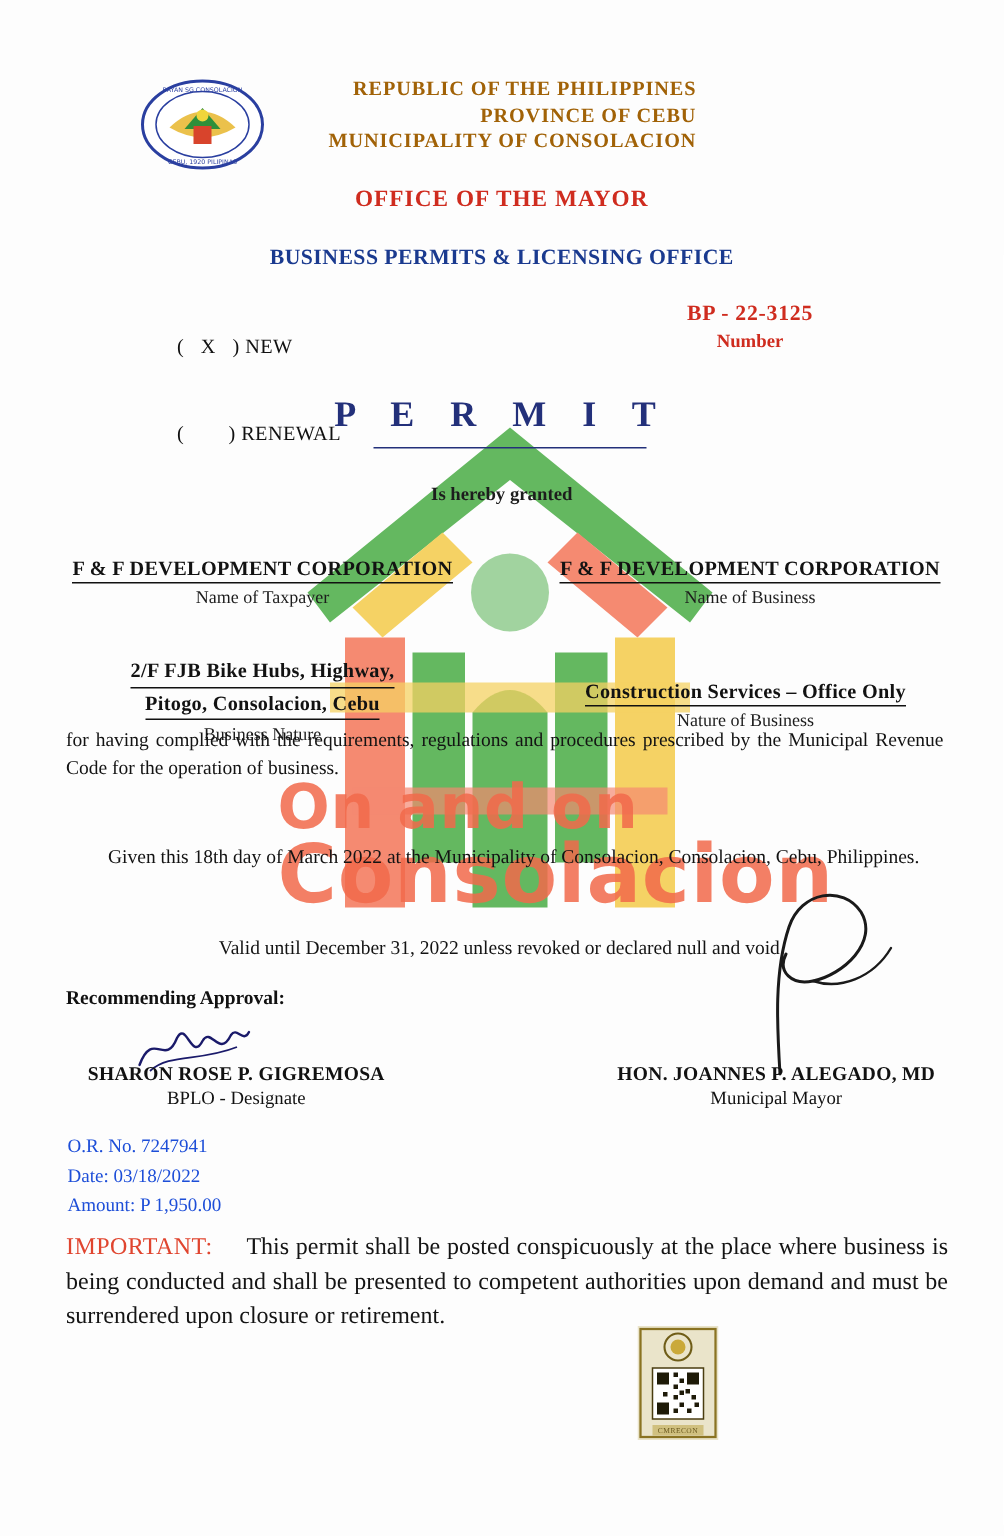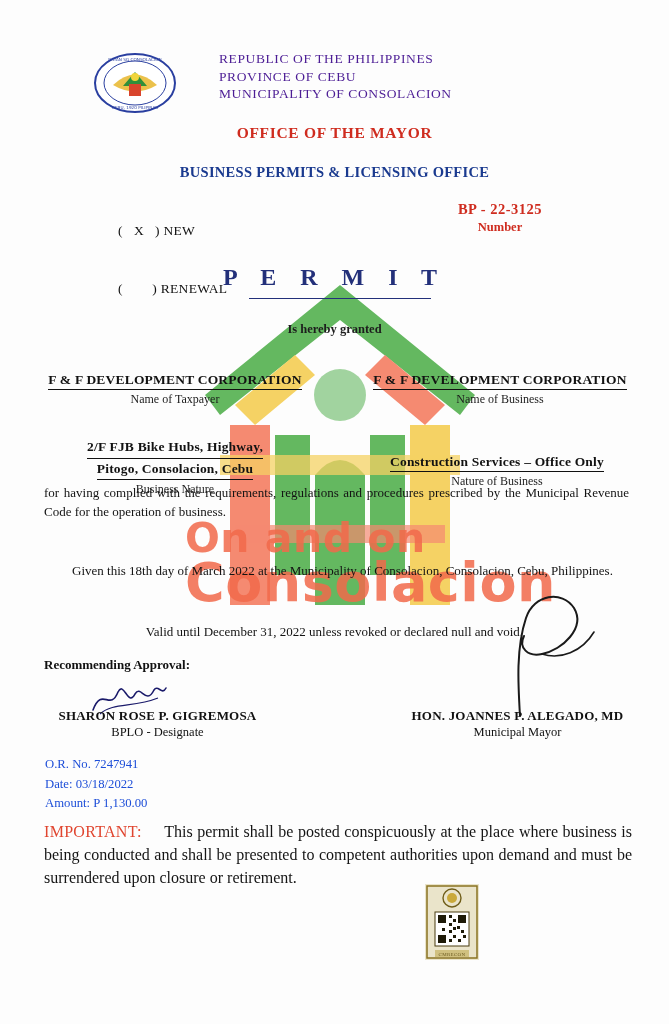--- a/index.html
+++ b/index.html
@@ -54,25 +54,26 @@
     left: 93px;
     top: 52px;
     width: 84px;
     height: 62px;
   }
   .gov-lines {
     position: absolute;
     left: 219px;
     top: 50px;
     font-family: "Liberation Serif", serif;
-    font-weight: normal;
+    font-weight: bold;
     font-size: 13.5px;
     letter-spacing: 0.6px;
     line-height: 1.30;
-    color: #4c1d95;
+    color: #a16207;
+    text-align: right;
   }
   .office-mayor {
     position: absolute;
     top: 124px;
     left: 0; right: 0;
     text-align: center;
     color: #cf2c1f;
     font-weight: bold;
     font-size: 15.5px;
     letter-spacing: 0.7px;
@@ -386,21 +387,21 @@
   </div>
 
   <div class="sig" id="sig-right">
     <div class="name">HON. JOANNES P. ALEGADO, MD</div>
     <div class="title">Municipal Mayor</div>
   </div>
 
   <div class="or-block">
     <div>O.R. No. 7247941</div>
     <div>Date: 03/18/2022</div>
-    <div>Amount:  P 1,130.00</div>
+    <div>Amount:  P 1,950.00</div>
   </div>
 
   <div class="important">
     <span class="imp-label">IMPORTANT:</span>
     <span>&nbsp;&nbsp;&nbsp;</span>
     <span>This permit shall be posted conspicuously at the place where business is being conducted and shall be presented to competent authorities upon demand and must be surrendered upon closure or retirement.</span>
   </div>
 
   <svg class="qr-stamp" viewBox="0 0 54 76">
     <rect x="0" y="0" width="54" height="76" fill="#b59b33" opacity="0.25"></rect>

